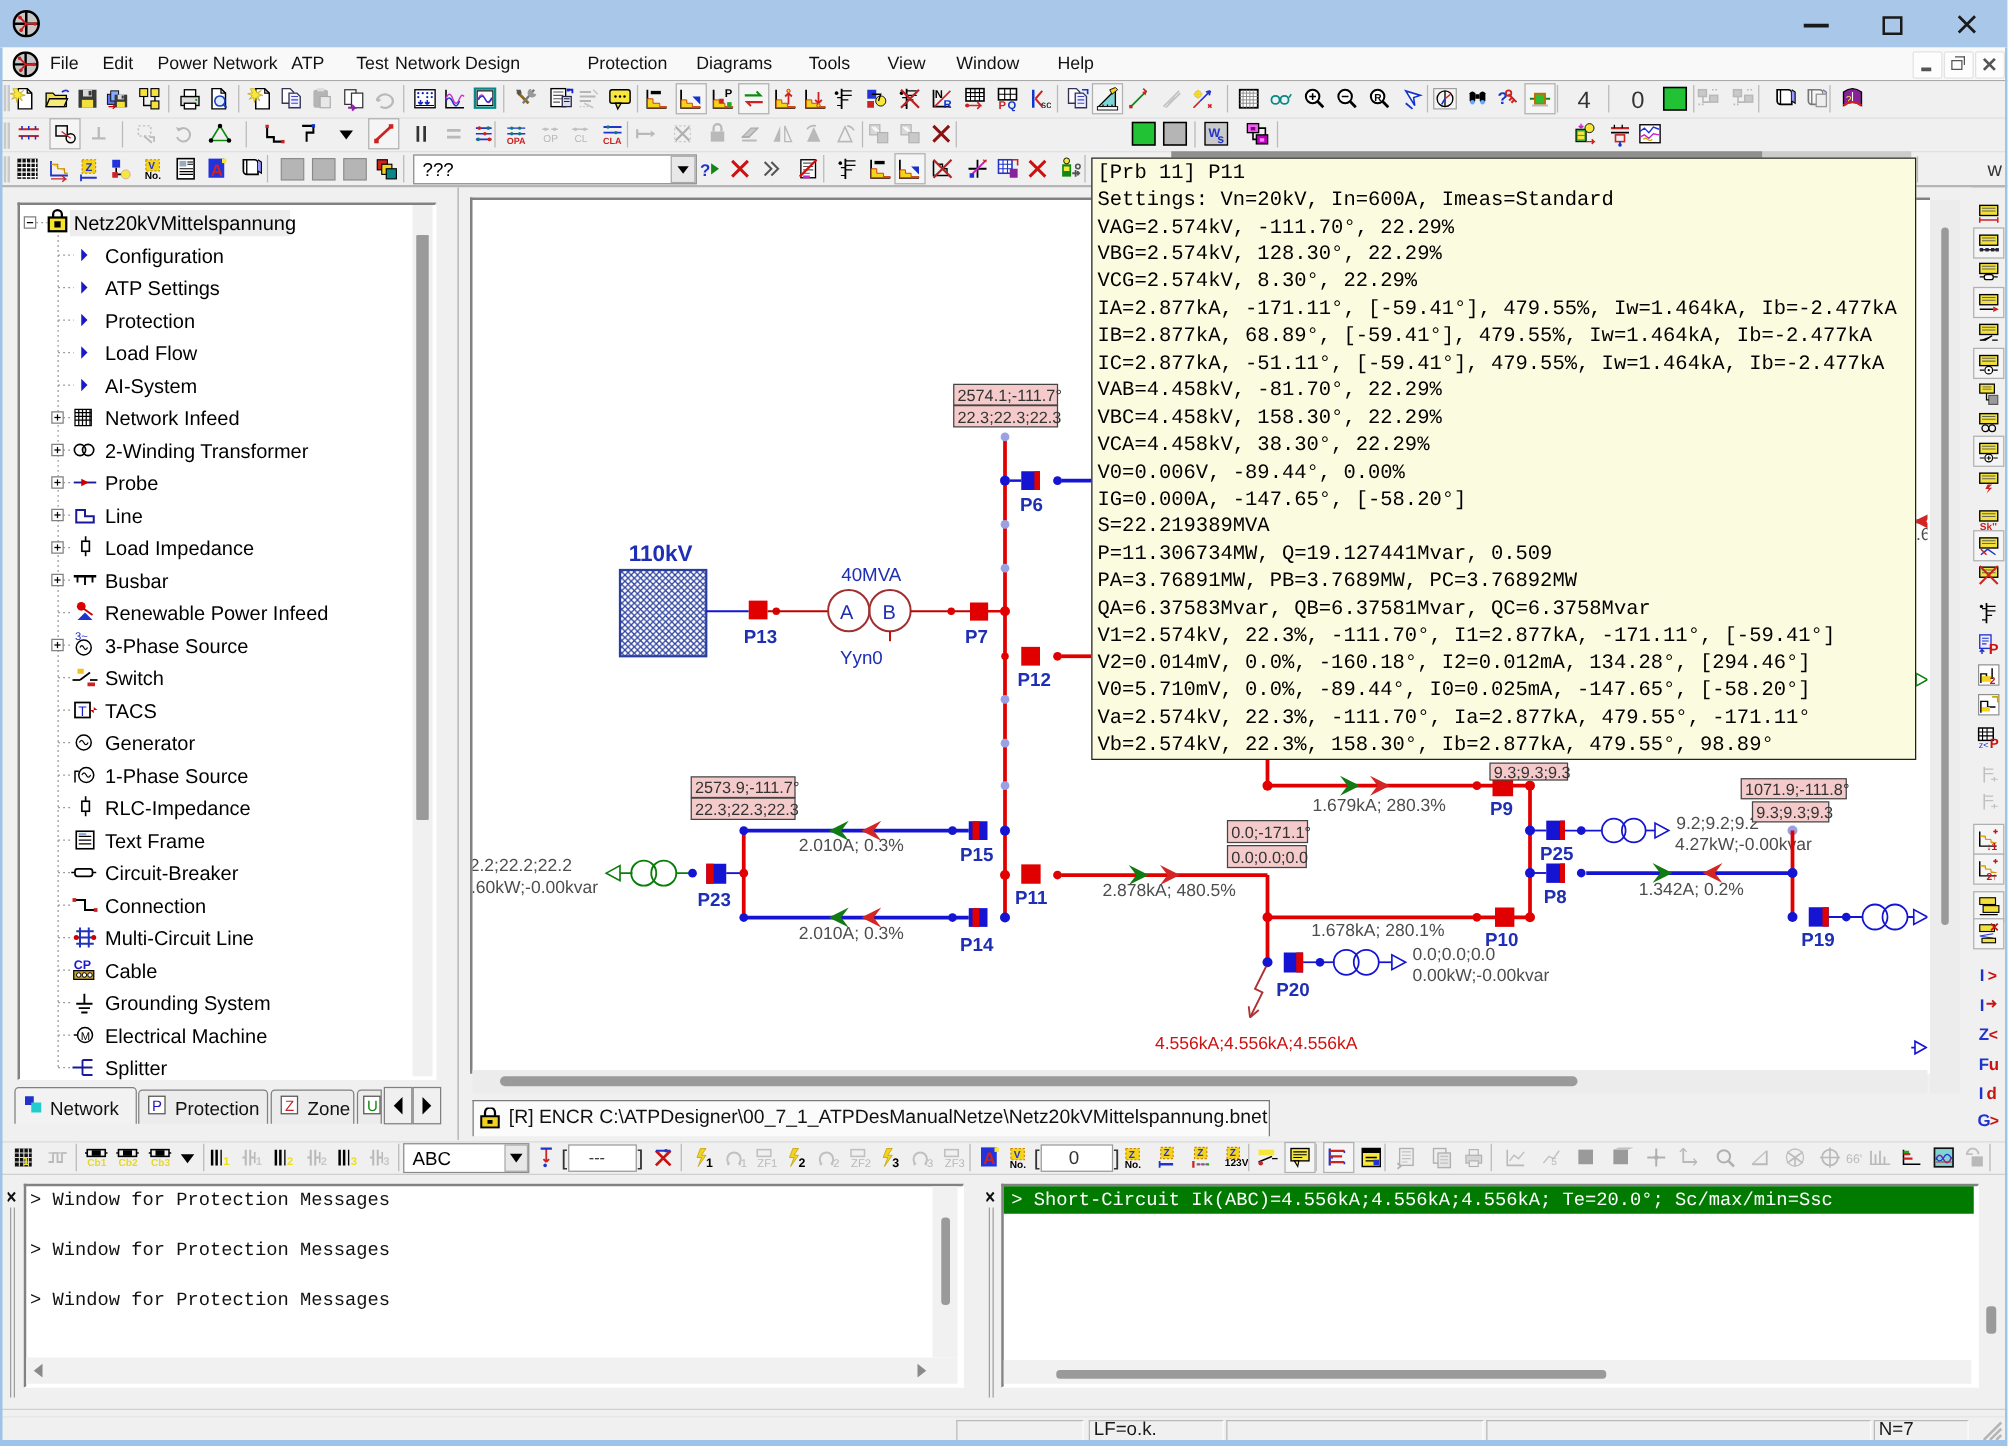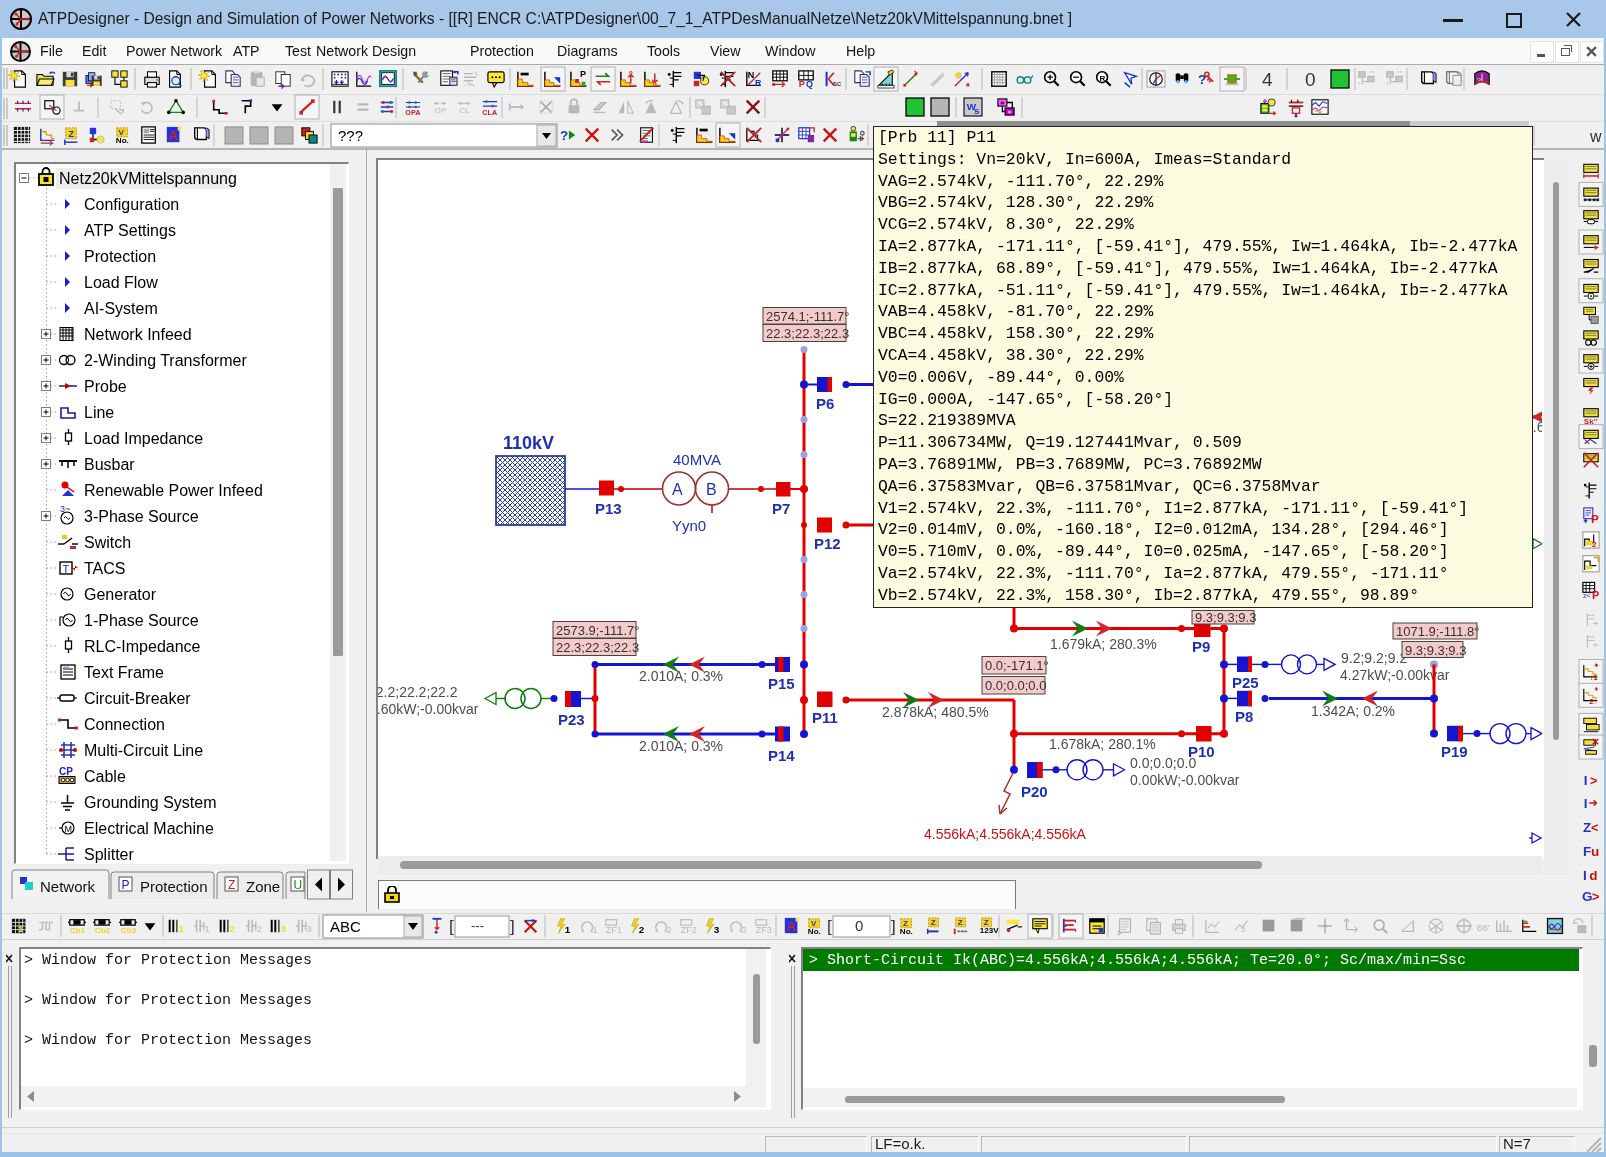--- a/index.html
+++ b/index.html
@@ -46,21 +46,20 @@
 
   <div id="titlebar" class="abs"></div>
   <svg class="abs" style="left:10px;top:8px" width="22" height="22" viewBox="0 0 22 22">
     <circle cx="11" cy="11" r="10" fill="#c8c8c8" stroke="#000" stroke-width="2"></circle>
     <path d="M11 1 V21 M1 11 H21" stroke="#000" stroke-width="2"></path>
     <path d="M11 11 L5 5 M11 11 H19 M11 11 L6 17" stroke="#cc2222" stroke-width="1.5"></path>
     <circle cx="6" cy="6" r="1.5" fill="#cc2222"></circle>
       <circle cx="18" cy="11" r="1.5" fill="#cc2222"></circle>
       <circle cx="7" cy="16" r="1.5" fill="#cc2222"></circle>
   </svg>
-  <div id="titletxt" class="abs">ATPDesigner - Design and Simulation of Power Networks - [[R] ENCR C:\ATPDesigner\00_7_1_ATPDesManualNetze\Netz20kVMittelspannung.bnet ]</div>
   <div class="abs" style="left:1443px;top:19px;width:20px;height:2.5px;background:#1a1a1a"></div>
   <div class="abs" style="left:1506px;top:13px;width:12px;height:11px;border:2px solid #1a1a1a"></div>
   <svg class="abs" style="left:1565px;top:11px" width="17" height="17" viewBox="0 0 17 17">
     <path d="M2 2 L15 15 M15 2 L2 15" stroke="#1a1a1a" stroke-width="2.2"></path>
   </svg>
 
   <div id="menubar" class="abs"></div>
   <svg class="abs" style="left:10px;top:41px" width="21" height="21" viewBox="0 0 22 22">
     <circle cx="11" cy="11" r="10" fill="#c8c8c8" stroke="#000" stroke-width="2"></circle>
     <path d="M11 1 V21 M1 11 H21" stroke="#000" stroke-width="2"></path>
@@ -1421,20 +1420,21 @@
 Vb=2.574kV, 22.3%, 158.30°, Ib=2.877kA, 479.55°, 98.89°</div>
   <div class="abs" style="left:1590px;top:128px;font-size:16px;color:#333">w</div>
 
   <div id="tabbar" class="abs"></div>
   <div id="doctab" class="abs" style="left:378px;top:880px"></div>
   <svg class="abs" style="left:383px;top:886px" width="18" height="17" viewBox="0 0 18 17">
     <rect x="2" y="7" width="14" height="9" fill="#f2d31b" stroke="#000" stroke-width="1.6"></rect>
     <path d="M5 7 V4 a4 4 0 0 1 8 0 V7" fill="none" stroke="#000" stroke-width="1.8"></path>
     <rect x="7" y="10" width="4" height="3" fill="#000"></rect>
   </svg>
+  <div class="abs" style="left:407px;top:885px;font-size:15.5px;color:#111;white-space:pre">[R] ENCR C:\ATPDesigner\00_7_1_ATPDesManualNetze\Netz20kVMittelspannung.bnet</div>
 
   <div class="abs" style="left:0;top:913px;width:1606px;height:25px;background:#f0f0f0;border-top:1px solid #d9d9d9;border-bottom:1px solid #cfcfcf"></div>
   <svg id="tb4svg" class="abs" style="left:0;top:912px" width="1606" height="27" viewBox="0 0 1606 27">
       <g transform="translate(20,14) scale(0.9)">
         <rect x="-9" y="-8" width="15" height="16" fill="#111"></rect>
         <g stroke="#ddd" stroke-width="1">
           <path d="M-9 -4 h15 M-9 0 h15 M-9 4 h15 M-5 -8 v16 M-1 -8 v16 M3 -8 v16"></path>
         </g>
         <text x="-2" y="7" font-size="10" font-weight="bold" fill="#f7e73c">1</text>
       </g>

